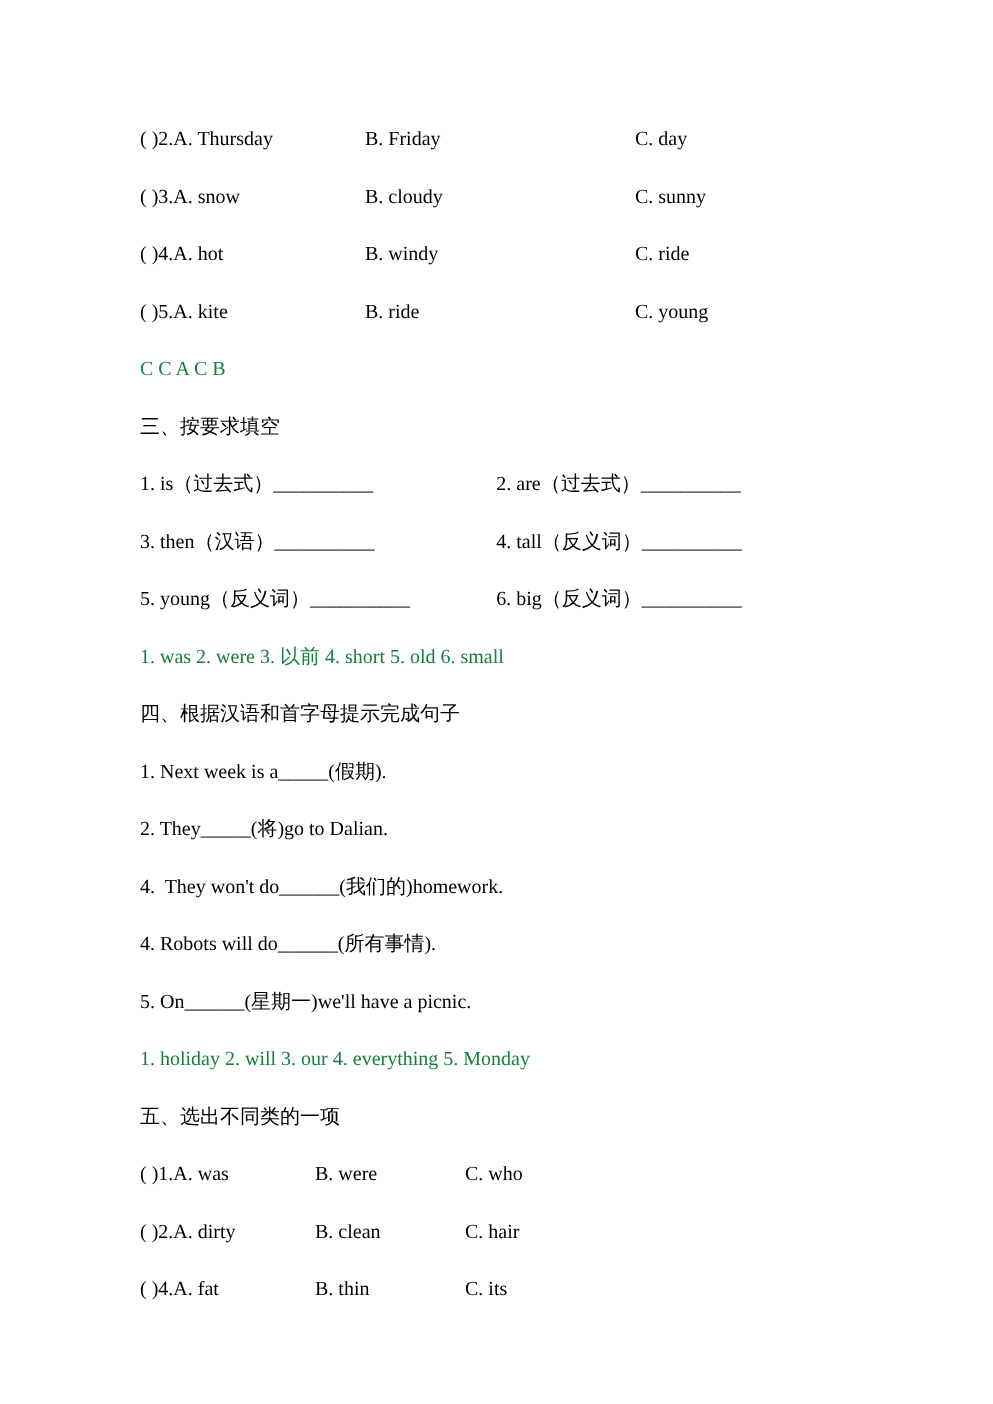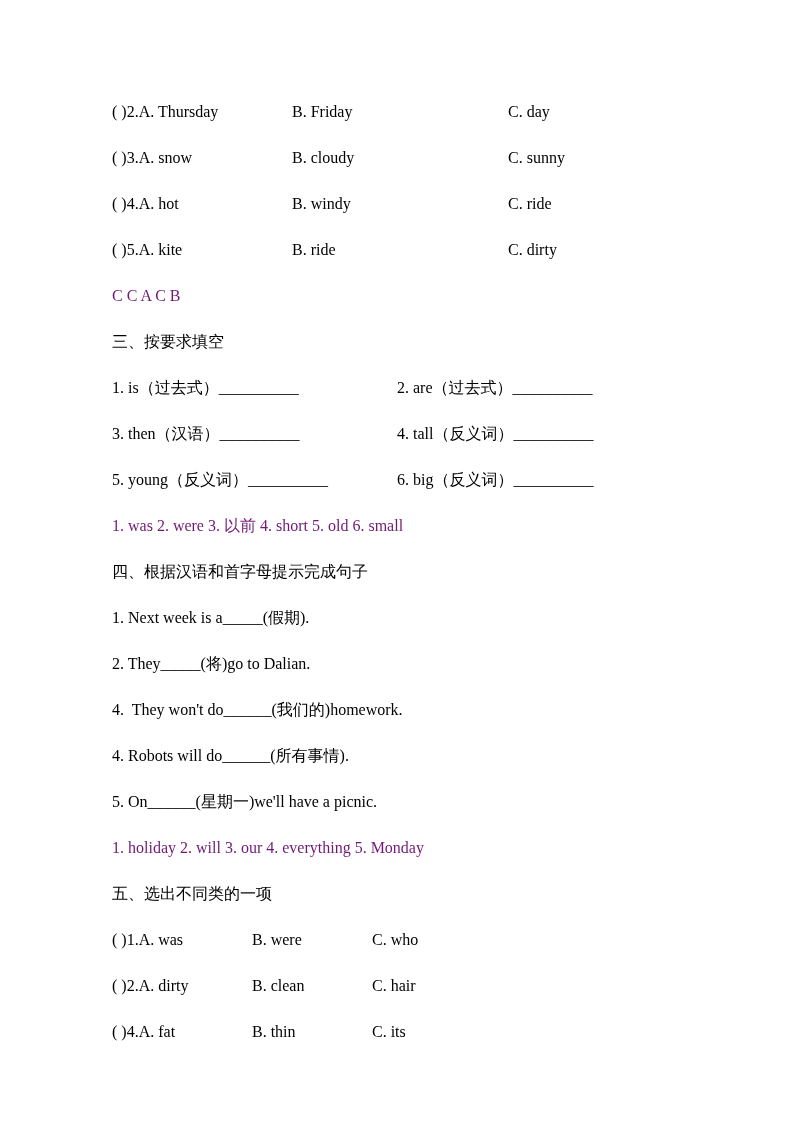--- a/index.html
+++ b/index.html
@@ -18,31 +18,31 @@
   .line {
     margin-bottom: 22px;
     white-space: pre;
   }
   .row3 span.col { display:inline-block; }
   .col-a { width: 180px; }
   .col-b { width: 190px; }
   .col-c { width: auto; margin-left: 26px; }
   .row2 { display:flex; }
   .half { width: 50%; white-space:pre; }
-  .red { color: #701a75; }
+  .red { color: #15803d; }
 </style>
 </head>
 <body>
 
 <div class="page">
 
   <div class="line row3"><span class="col col-a"><span>( )2.</span><span>A. Thursday</span></span><span class="col col-b">B. Friday</span><span class="col col-c">C. day</span></div>
   <div class="line row3"><span class="col col-a"><span>( )3.</span><span>A. snow</span></span><span class="col col-b">B. cloudy</span><span class="col col-c">C. sunny</span></div>
   <div class="line row3"><span class="col col-a"><span>( )4.</span><span>A. hot</span></span><span class="col col-b">B. windy</span><span class="col col-c">C. ride</span></div>
-  <div class="line row3"><span class="col col-a"><span>( )5.</span><span>A. kite</span></span><span class="col col-b">B. ride</span><span class="col col-c">C. dirty</span></div>
+  <div class="line row3"><span class="col col-a"><span>( )5.</span><span>A. kite</span></span><span class="col col-b">B. ride</span><span class="col col-c">C. young</span></div>
 
   <div class="line red">C C A C B</div>
 
   <div class="line">三、按要求填空</div>
   <div class="line row2"><span class="half">1. is（过去式）__________</span><span class="half">2. are（过去式）__________</span></div>
   <div class="line row2"><span class="half">3. then（汉语）__________</span><span class="half">4. tall（反义词）__________</span></div>
   <div class="line row2"><span class="half">5. young（反义词）__________</span><span class="half">6. big（反义词）__________</span></div>
   <div class="line red">1. was 2. were 3. 以前 4. short 5. old 6. small</div>
 
   <div class="line">四、根据汉语和首字母提示完成句子</div>

